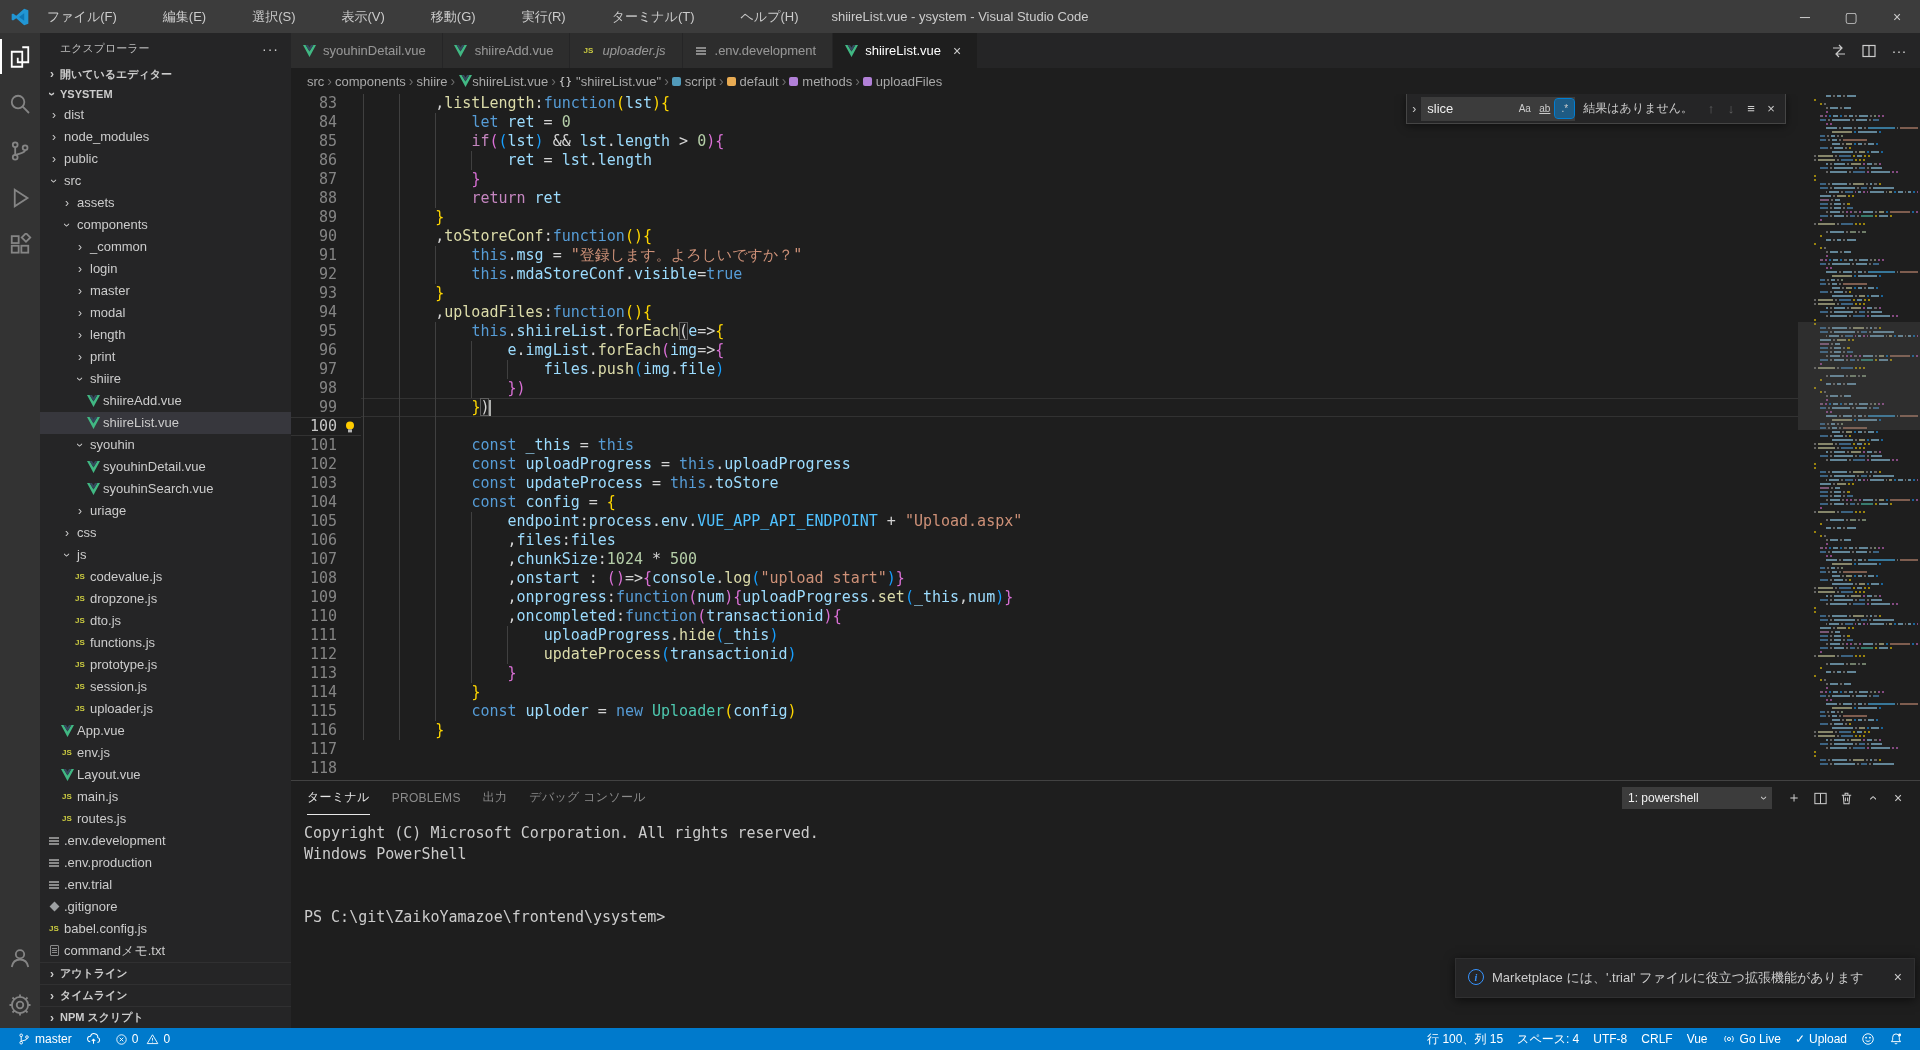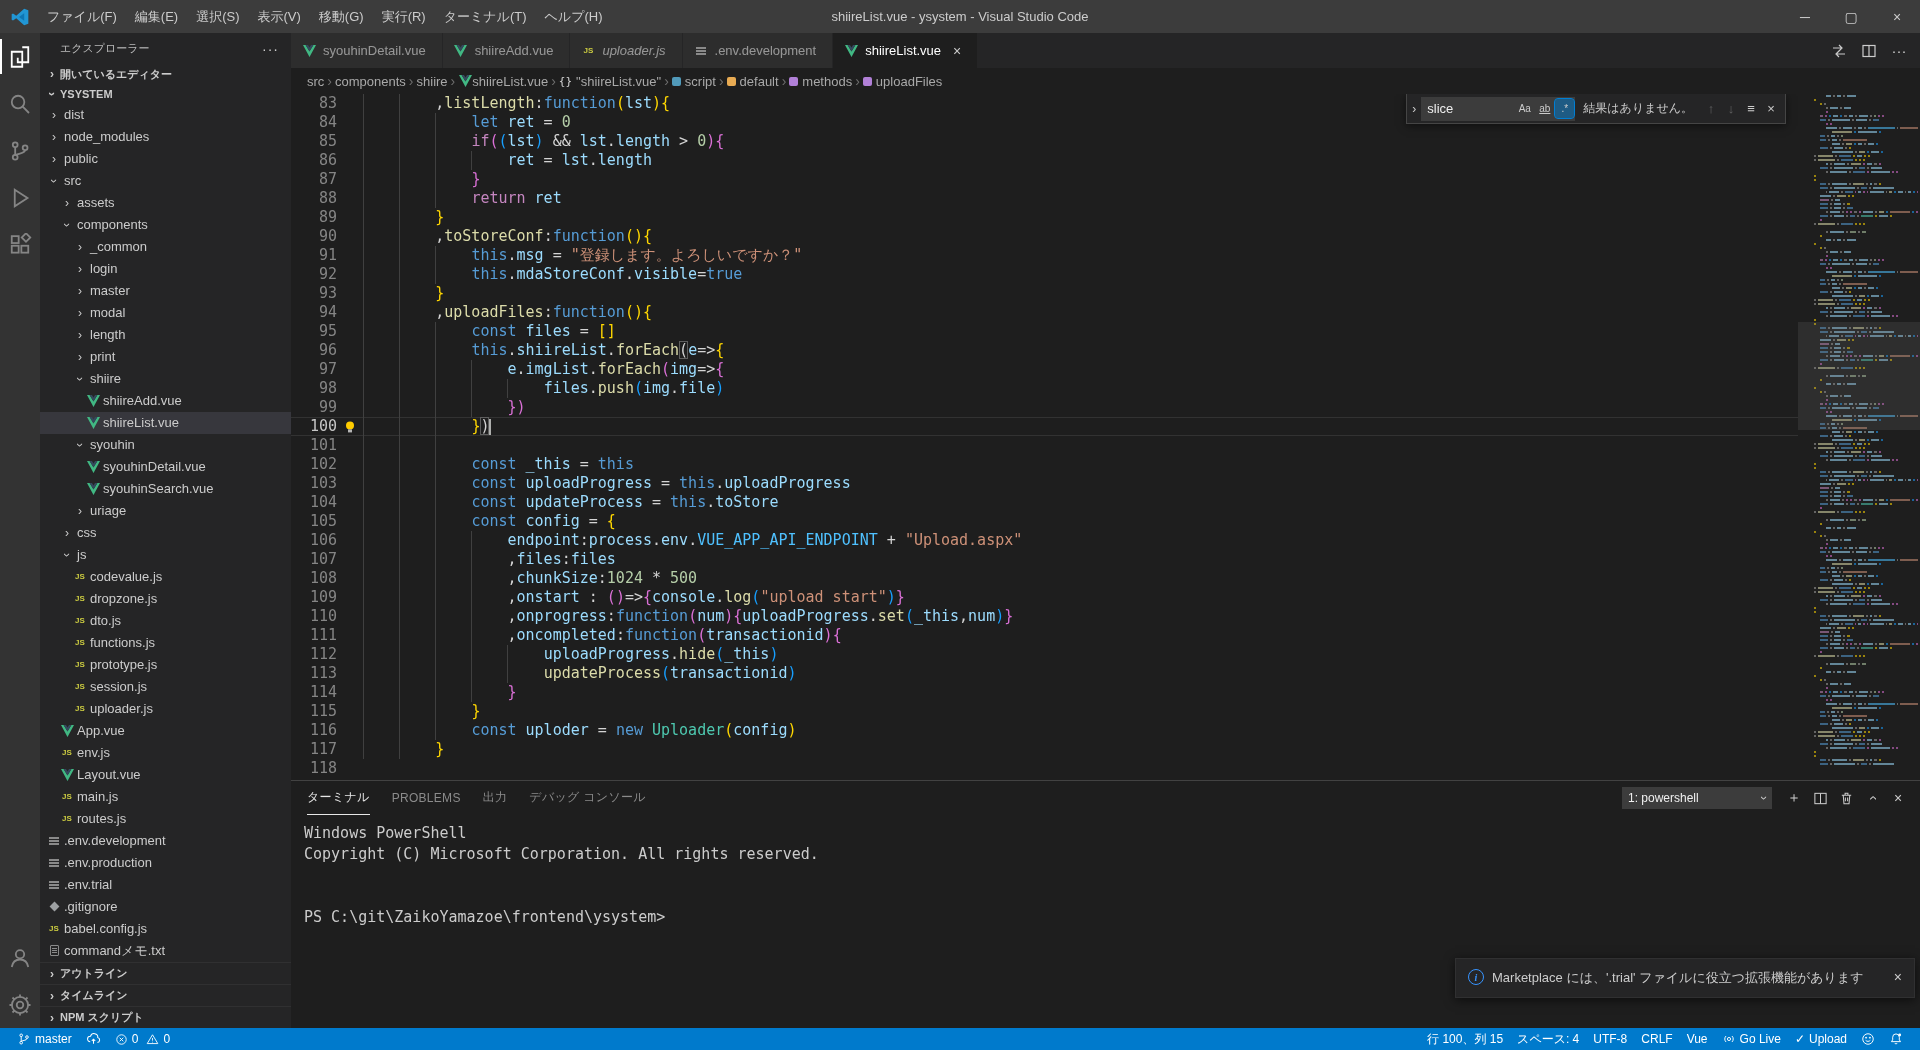--- a/index.html
+++ b/index.html
@@ -1,20 +1,20 @@
 <!DOCTYPE html>
 <html><head>
 <meta charset="utf-8">
 <style>
   * { margin:0; padding:0; box-sizing:border-box; }
   html,body { width:1920px; height:1050px; overflow:hidden; background:#1E1E1E;
     font-family:"Liberation Sans", sans-serif; -webkit-font-smoothing:antialiased; }
   .titlebar { height:33px; background:#3C3C3C; display:flex; align-items:center; position:relative; color:#CCCCCC; font-size:13px; }
   .vscode-logo { width:20px; height:20px; margin:0 8px 0 10px; }
-  .menus { display:flex; height:100%; align-items:center; }
+  .menus { display:flex; height:100%; align-items:center;gap:28px; }
   .menu-item { padding:0 9px; height:100%; display:flex; align-items:center; cursor:default; }
   .win-title { position:absolute; left:0; right:0; text-align:center; pointer-events:none; color:#CCCCCC; }
   .win-controls { margin-left:auto; display:flex; height:100%; z-index:2; }
   .win-btn { width:46px; height:100%; display:flex; align-items:center; justify-content:center; font-size:14px; color:#CCCCCC; }
   .workbench { display:flex; height:995px; }
   
   .activitybar { width:40px; background:#333333; display:flex; flex-direction:column; align-items:center; }
   .act-item { width:40px; height:47px; display:flex; align-items:center; justify-content:center; position:relative; }
   .act-item svg { stroke:#858585; fill:none; stroke-width:1.2; }
   .act-item.active svg { stroke:#FFFFFF; }
@@ -593,21 +593,20 @@
           <div class="cl"><span class="guide" style="left: 2px;"></span><span class="guide" style="left: 38.12px;"></span><span class="guide" style="left: 74.24px;"></span><span>            <span class="tk-ctl">if</span><span class="tk-b2">(</span><span class="tk-b3">(</span><span class="tk-var">lst</span><span class="tk-b3">)</span><span class="tk-pun"> &amp;&amp; </span><span class="tk-var">lst</span><span class="tk-pun">.</span><span class="tk-var">length</span><span class="tk-pun"> &gt; </span><span class="tk-num">0</span><span class="tk-b2">)</span><span class="tk-b2">{</span></span></div>
           <div class="cl"><span class="guide" style="left: 2px;"></span><span class="guide" style="left: 38.12px;"></span><span class="guide" style="left: 74.24px;"></span><span class="guide" style="left: 110.36px;"></span><span>                <span class="tk-var">ret</span><span class="tk-pun"> = </span><span class="tk-var">lst</span><span class="tk-pun">.</span><span class="tk-var">length</span></span></div>
           <div class="cl"><span class="guide" style="left: 2px;"></span><span class="guide" style="left: 38.12px;"></span><span class="guide" style="left: 74.24px;"></span><span>            <span class="tk-b2">}</span></span></div>
           <div class="cl"><span class="guide" style="left: 2px;"></span><span class="guide" style="left: 38.12px;"></span><span class="guide" style="left: 74.24px;"></span><span>            <span class="tk-ctl">return</span><span class="tk-pun"> </span><span class="tk-var">ret</span></span></div>
           <div class="cl"><span class="guide" style="left: 2px;"></span><span class="guide" style="left: 38.12px;"></span><span>        <span class="tk-b1">}</span></span></div>
           <div class="cl"><span class="guide" style="left: 2px;"></span><span class="guide" style="left: 38.12px;"></span><span>        <span class="tk-pun">,</span><span class="tk-fn">toStoreConf</span><span class="tk-pun">:</span><span class="tk-kw">function</span><span class="tk-b1">(</span><span class="tk-b1">)</span><span class="tk-b1">{</span></span></div>
           <div class="cl"><span class="guide" style="left: 2px;"></span><span class="guide" style="left: 38.12px;"></span><span class="guide" style="left: 74.24px;"></span><span>            <span class="tk-kw">this</span><span class="tk-pun">.</span><span class="tk-var">msg</span><span class="tk-pun"> = </span><span class="tk-str">"登録します。よろしいですか？"</span></span></div>
           <div class="cl"><span class="guide" style="left: 2px;"></span><span class="guide" style="left: 38.12px;"></span><span class="guide" style="left: 74.24px;"></span><span>            <span class="tk-kw">this</span><span class="tk-pun">.</span><span class="tk-var">mdaStoreConf</span><span class="tk-pun">.</span><span class="tk-var">visible</span><span class="tk-pun">=</span><span class="tk-kw">true</span></span></div>
           <div class="cl"><span class="guide" style="left: 2px;"></span><span class="guide" style="left: 38.12px;"></span><span>        <span class="tk-b1">}</span></span></div>
           <div class="cl"><span class="guide" style="left: 2px;"></span><span class="guide" style="left: 38.12px;"></span><span>        <span class="tk-pun">,</span><span class="tk-fn">uploadFiles</span><span class="tk-pun">:</span><span class="tk-kw">function</span><span class="tk-b1">(</span><span class="tk-b1">)</span><span class="tk-b1">{</span></span></div>
-          <div class="cl"><span class="guide" style="left: 2px;"></span><span class="guide" style="left: 38.12px;"></span><span class="guide" style="left: 74.24px;"></span><span>            <span class="tk-kw">const</span><span class="tk-pun"> </span><span class="tk-var">files</span><span class="tk-pun"> = </span><span class="tk-b1">[]</span></span></div>
           <div class="cl"><span class="guide" style="left: 2px;"></span><span class="guide" style="left: 38.12px;"></span><span class="guide" style="left: 74.24px;"></span><span>            <span class="tk-kw">this</span><span class="tk-pun">.</span><span class="tk-var">shiireList</span><span class="tk-pun">.</span><span class="tk-fn">forEach</span><span class="tk-pun box">(</span><span class="tk-var">e</span><span class="tk-pun">=&gt;</span><span class="tk-b1">{</span></span></div>
           <div class="cl"><span class="guide" style="left: 2px;"></span><span class="guide" style="left: 38.12px;"></span><span class="guide" style="left: 74.24px;"></span><span class="guide" style="left: 110.36px;"></span><span>                <span class="tk-var">e</span><span class="tk-pun">.</span><span class="tk-var">imgList</span><span class="tk-pun">.</span><span class="tk-fn">forEach</span><span class="tk-b2">(</span><span class="tk-var">img</span><span class="tk-pun">=&gt;</span><span class="tk-b2">{</span></span></div>
           <div class="cl"><span class="guide" style="left: 2px;"></span><span class="guide" style="left: 38.12px;"></span><span class="guide" style="left: 74.24px;"></span><span class="guide" style="left: 110.36px;"></span><span class="guide" style="left: 146.48px;"></span><span>                    <span class="tk-var">files</span><span class="tk-pun">.</span><span class="tk-fn">push</span><span class="tk-b3">(</span><span class="tk-var">img</span><span class="tk-pun">.</span><span class="tk-var">file</span><span class="tk-b3">)</span></span></div>
           <div class="cl"><span class="guide" style="left: 2px;"></span><span class="guide" style="left: 38.12px;"></span><span class="guide" style="left: 74.24px;"></span><span class="guide" style="left: 110.36px;"></span><span>                <span class="tk-b2">}</span><span class="tk-b2">)</span></span></div>
           <div class="cl cur"><span class="guide" style="left: 2px;"></span><span class="guide" style="left: 38.12px;"></span><span class="guide" style="left: 74.24px;"></span><span>            <span class="tk-b1">}</span><span class="tk-pun box">)</span><span class="cursor"></span></span></div>
           <div class="cl"><span class="guide" style="left: 2px;"></span><span class="guide" style="left: 38.12px;"></span><span class="guide" style="left: 74.24px;"></span><span>            </span></div>
           <div class="cl"><span class="guide" style="left: 2px;"></span><span class="guide" style="left: 38.12px;"></span><span class="guide" style="left: 74.24px;"></span><span>            <span class="tk-kw">const</span><span class="tk-pun"> </span><span class="tk-var">_this</span><span class="tk-pun"> = </span><span class="tk-kw">this</span></span></div>
           <div class="cl"><span class="guide" style="left: 2px;"></span><span class="guide" style="left: 38.12px;"></span><span class="guide" style="left: 74.24px;"></span><span>            <span class="tk-kw">const</span><span class="tk-pun"> </span><span class="tk-var">uploadProgress</span><span class="tk-pun"> = </span><span class="tk-kw">this</span><span class="tk-pun">.</span><span class="tk-var">uploadProgress</span></span></div>
           <div class="cl"><span class="guide" style="left: 2px;"></span><span class="guide" style="left: 38.12px;"></span><span class="guide" style="left: 74.24px;"></span><span>            <span class="tk-kw">const</span><span class="tk-pun"> </span><span class="tk-var">updateProcess</span><span class="tk-pun"> = </span><span class="tk-kw">this</span><span class="tk-pun">.</span><span class="tk-var">toStore</span></span></div>
           <div class="cl"><span class="guide" style="left: 2px;"></span><span class="guide" style="left: 38.12px;"></span><span class="guide" style="left: 74.24px;"></span><span>            <span class="tk-kw">const</span><span class="tk-pun"> </span><span class="tk-var">config</span><span class="tk-pun"> = </span><span class="tk-b1">{</span></span></div>
@@ -1968,21 +1967,21 @@
           </div>
           <div class="pa-btn">
             <svg width="15" height="15" viewBox="0 0 16 16">
                 <path d="M3 4.5h10M6.5 4.5v-2h3v2M4.5 4.5l.8 9h5.4l.8-9M6.8 7v4M9.2 7v4"></path>
               </svg>
           </div>
           <div class="pa-btn" style="transform:rotate(-90deg)">›</div>
           <div class="pa-btn">×</div>
         </div>
       </div>
-      <div class="terminal-out"><div>Windows PowerShell</div><div>Copyright (C) Microsoft Corporation. All rights reserved.</div><div> </div><div> </div><div>PS C:\git\ZaikoYamazoe\frontend\ysystem&gt;</div></div>
+      <div class="terminal-out"><div>Copyright (C) Microsoft Corporation. All rights reserved.</div><div>Windows PowerShell</div><div> </div><div> </div><div>PS C:\git\ZaikoYamazoe\frontend\ysystem&gt;</div></div>
     </div>
   </div>
 </div>
 
 <div class="statusbar">
   <div class="st-item">
     <svg width="14" height="14" viewBox="0 0 16 16">
         <circle cx="4.8" cy="3.8" r="1.5"></circle>
         <circle cx="4.8" cy="12.2" r="1.5"></circle>
         <circle cx="11.4" cy="5.8" r="1.5"></circle>

